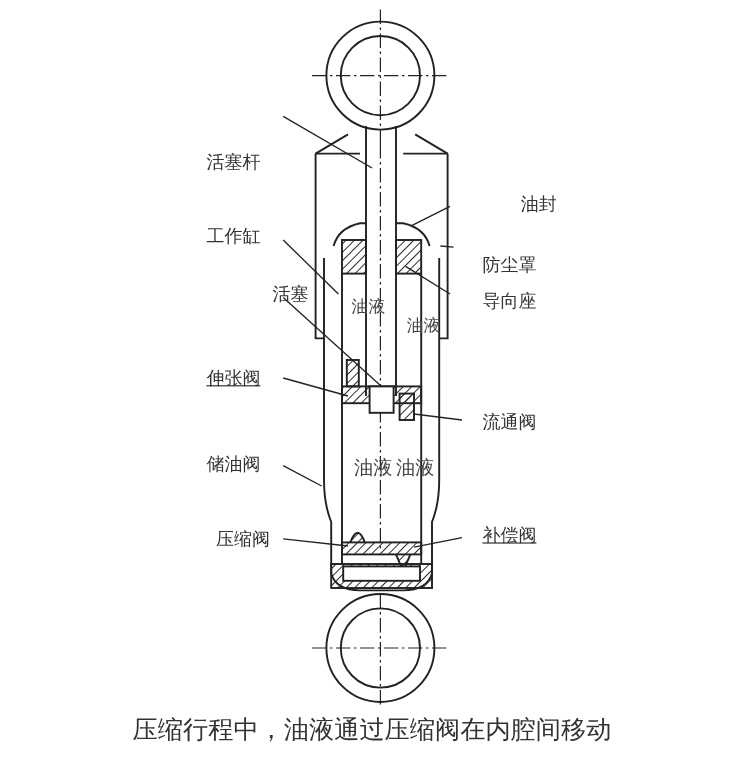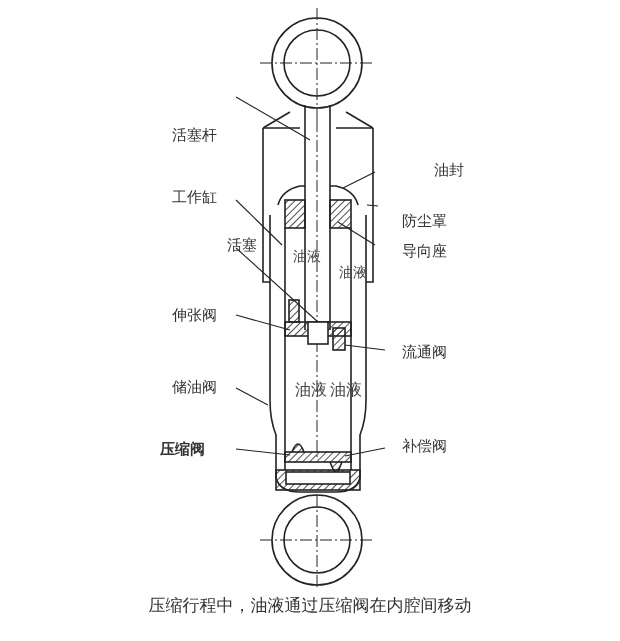--- a/index.html
+++ b/index.html
@@ -1,19 +1,19 @@
 <!DOCTYPE html>
 <html><head>
 <meta charset="utf-8">
 <style>
   html,body{margin:0;padding:0;background:#fff;}
   body{width:620px;height:641px;position:relative;overflow:hidden;font-family:"DejaVu Sans","Liberation Sans",sans-serif;}
   .lbl{position:absolute;font-size:15px;color:#333;white-space:nowrap;}
   .oil{position:absolute;font-size:14px;color:#444;line-height:1.55;width:40px;text-align:center;}
-  .cap{position:absolute;left:0;width:620px;top:594px;text-align:center;font-size:17px;color:#333;}
+  .cap{position:absolute;left:0;width:620px;top:594px;text-align:center;font-size:21px;color:#333;}
   svg{position:absolute;left:0;top:0;}
 </style>
 </head>
 <body>
 
 <svg width="620" height="641" viewBox="0 0 620 641">
   <defs>
     <pattern id="hatch" width="5" height="5" patternUnits="userSpaceOnUse" patternTransform="rotate(45)">
       <line x1="0" y1="0" x2="0" y2="5" stroke="#222" stroke-width="1.6"></line>
     </pattern>
@@ -75,24 +75,24 @@
     </g>
   </g>
 </svg>
 
 <div class="lbl" style="left:172px;top:86px;margin-top:40px;">活塞杆</div>
 <div class="lbl" style="left:402px;top:161px;margin-left:32px;">油封</div>
 <div class="lbl" style="left:172px;top:188px;text-align:center;">工作缸</div>
 <div class="lbl" style="left:402px;top:212px;">防尘罩</div>
 <div class="lbl" style="left:187px;top:236px;margin-left:40px;">活塞</div>
 <div class="lbl" style="left:402px;top:242px;">导向座</div>
-<div class="lbl" style="left:172px;top:306px;">伸张阀</div>
+<div class="lbl" style="left:172px;top:306px;text-decoration:underline;">伸张阀</div>
 <div class="lbl" style="left:402px;top:343px;font-family:Liberation Serif, serif;">流通阀</div>
 <div class="lbl" style="left:172px;top:378px;">储油阀</div>
-<div class="lbl" style="left:160px;top:440px;font-weight:bold;">压缩阀</div>
-<div class="lbl" style="left:402px;top:437px;">补偿阀</div>
+<div class="lbl" style="left:180px;top:440px;">压缩阀</div>
+<div class="lbl" style="left:402px;top:437px;text-decoration:underline;">补偿阀</div>
 
 <div class="oil" style="left:287px;top:246px;">油液</div>
 <div class="oil" style="left:333px;top:262px;">油液</div>
 <div class="oil" style="left:291px;top:378px;font-size:16px;">油液</div>
 <div class="oil" style="left:326px;top:378px;font-size:16px;">油液</div>
 
 <div class="cap">压缩行程中，油液通过压缩阀在内腔间移动</div>
 
 </body></html>

